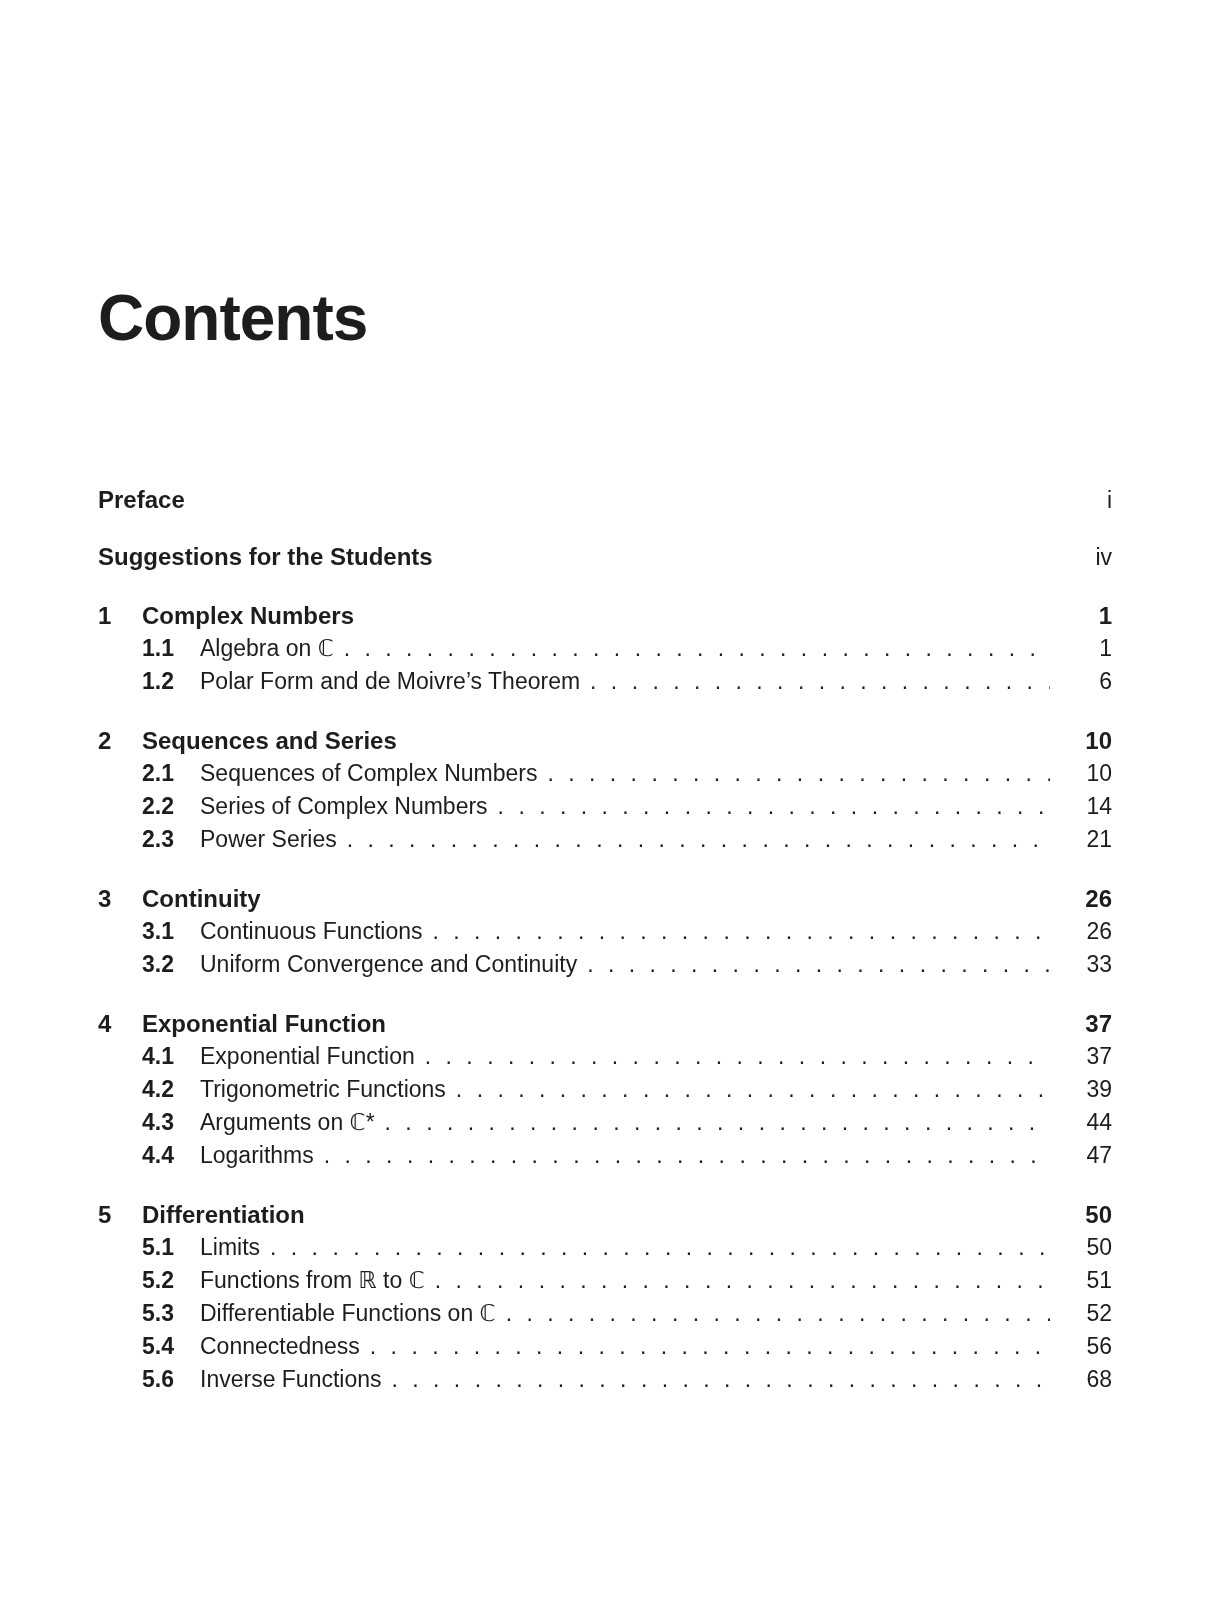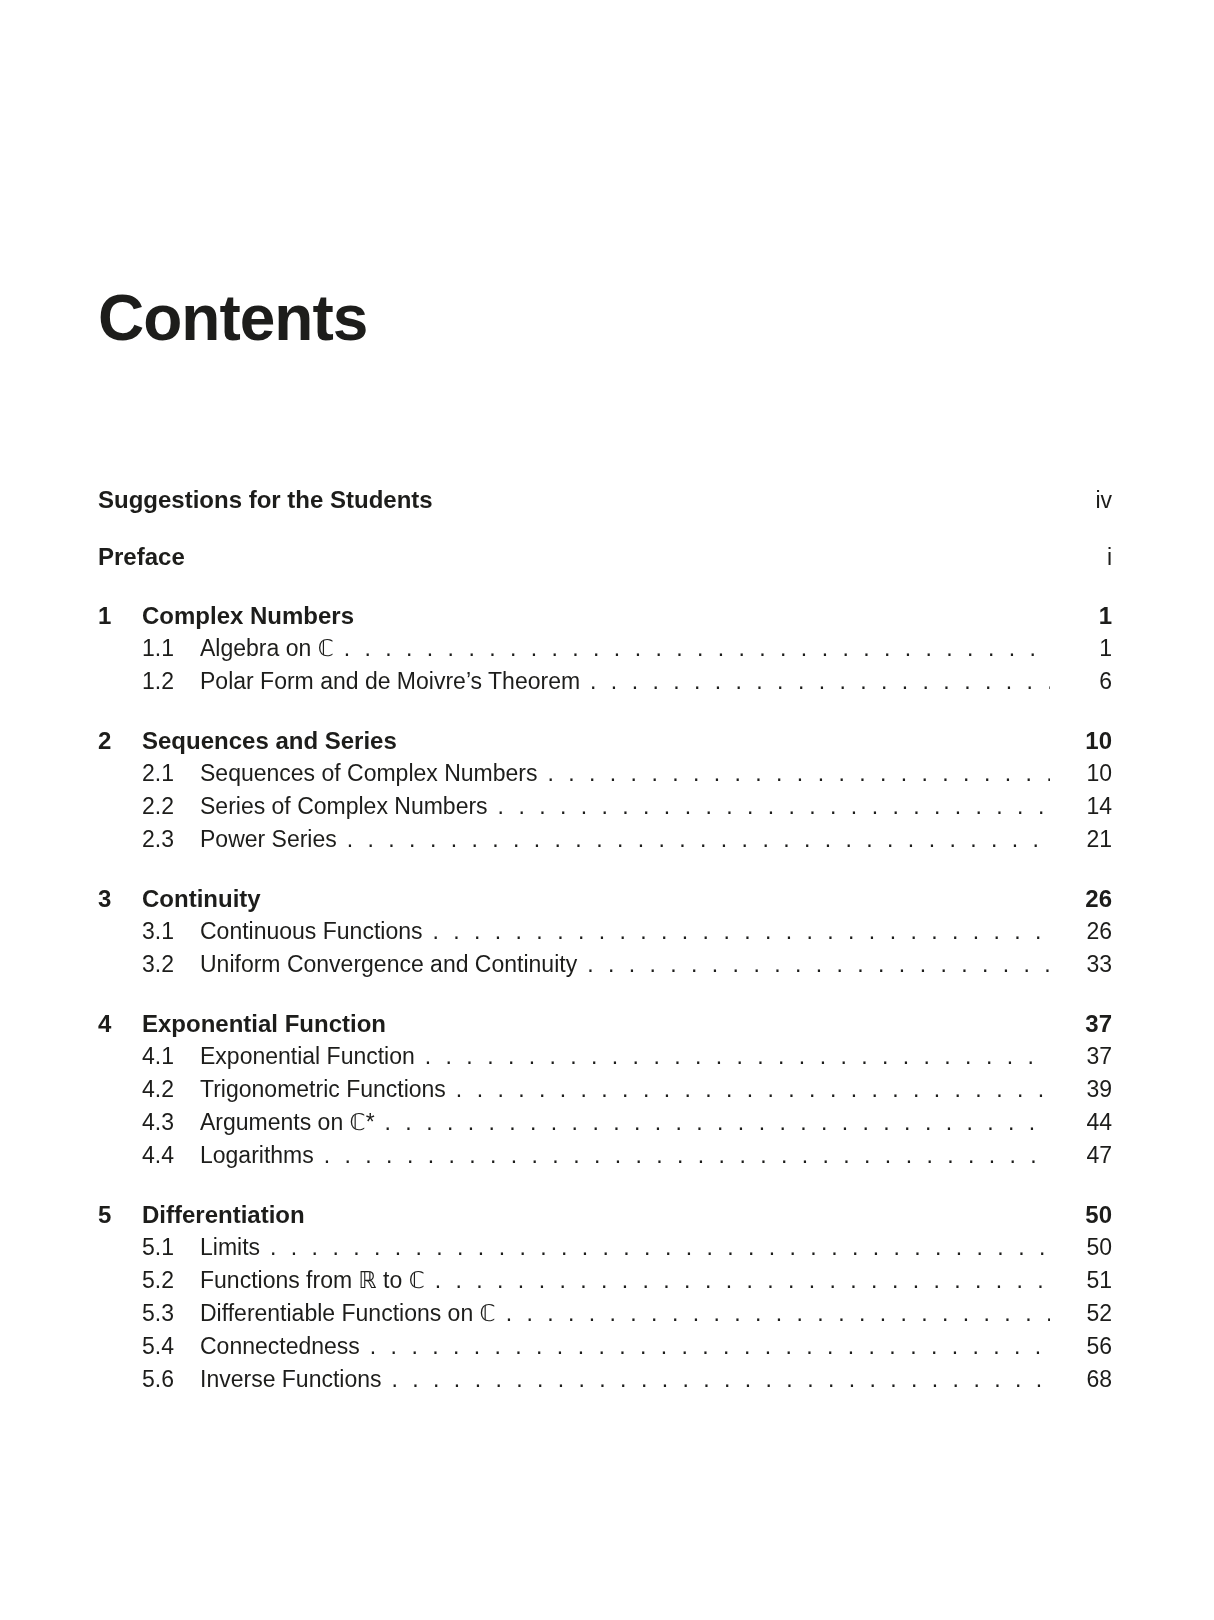--- a/index.html
+++ b/index.html
@@ -49,21 +49,21 @@
     line-height: 33px;
   }
   .chapter-row .pg { font-weight: 700; font-size: 24px; }
   .ch-num { flex: 0 0 auto; width: 44px; }
   .section-row {
     font-size: 23px;
     font-weight: 400;
     line-height: 33px;
     padding-left: 44px;
   }
-  .sec-num { flex: 0 0 auto; width: 58px; }
+  .sec-num { flex: 0 0 auto; width: 58px; font-weight: bold; }
   .sec-title { flex: 0 0 auto; }
   .dots {
     flex: 1 1 auto;
     overflow: hidden;
     white-space: nowrap;
     margin: 0 10px 0 10px;
     min-width: 0;
   }
   .dots::after {
     content: ". . . . . . . . . . . . . . . . . . . . . . . . . . . . . . . . . . . . . . . . . . . . . . . . . . . . . . . . . . . .";
@@ -72,31 +72,31 @@
   }
 </style>
 </head>
 <body>
 
 <div class="page">
   <div class="toc">
     <h1 class="doc-title">Contents</h1>
     <div id="front-matter">
   <div class="row front-row">
+    <span class="front-label">Preface</span>
+    <span class="spacer"></span>
+    <span class="pg">i</span>
+  </div>
+
+  <div class="row front-row">
     <span class="front-label">Suggestions for the Students</span>
     <span class="spacer"></span>
     <span class="pg">iv</span>
   </div>
 
-  <div class="row front-row">
-    <span class="front-label">Preface</span>
-    <span class="spacer"></span>
-    <span class="pg">i</span>
-  </div>
-
 </div>
     <div id="chapters">
   <section class="chapter">
     <div class="row chapter-row">
       <span class="ch-num">1</span>
       <span class="ch-title">Complex Numbers</span>
       <span class="spacer"></span>
       <span class="pg">1</span>
     </div>
     <div class="sections">

